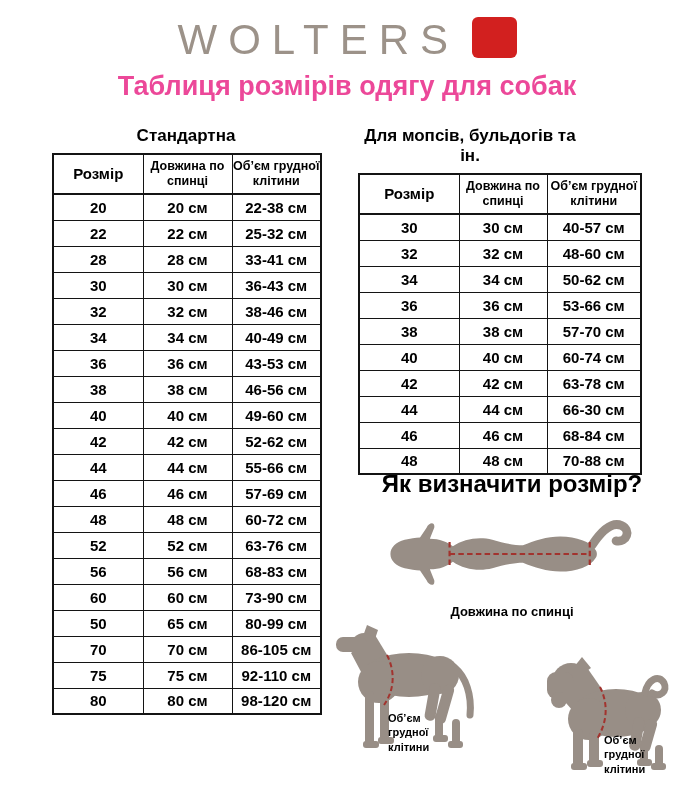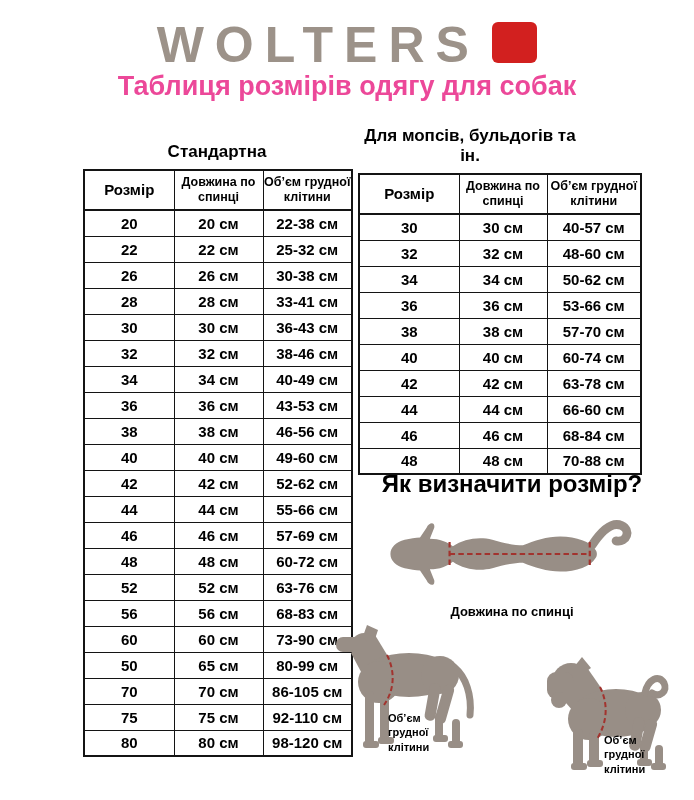--- a/index.html
+++ b/index.html
@@ -10,30 +10,30 @@
     --table-border:#141414;
     --text:#111111;
   }
   *{box-sizing:border-box;margin:0;padding:0;}
   html,body{background:#fff;}
   body{font-family:"Liberation Sans", sans-serif;color:var(--text);}
   .page{position:relative;width:694px;height:800px;background:#fff;overflow:hidden;}
 
   
   .logo-row{position:absolute;top:16px;left:0;width:100%;text-align:center;white-space:nowrap;}
-  .logo-text{display:inline-block;vertical-align:middle;font-size:50px;font-weight:bold;
+  .logo-text{display:inline-block;vertical-align:middle;font-size:42px;font-weight:normal;
     letter-spacing:11px;color:var(--logo-text);}
   .logo-square{display:inline-block;vertical-align:middle;width:45px;height:41px;margin-left:8px;
     margin-top:-6px;background:var(--logo-square);border-radius:6px;}
   .main-title{position:absolute;top:71px;left:0;width:100%;text-align:center;
     font-size:27px;font-weight:bold;color:#ec4899;}
 
   
   .table-block{position:absolute;top:126px;}
-  .table-block.left{left:83px;width:268px;margin-top:16px;}
+  .table-block.left{left:52px;width:268px;}
   .table-block.right{left:358px;width:224px;}
   .table-title{font-size:17px;font-weight:bold;text-align:center;margin-bottom:7px;color:#000;}
   table{border-collapse:collapse;width:100%;table-layout:fixed;border:2px solid var(--table-border);}
   th,td{border:1px solid var(--table-border);text-align:center;vertical-align:middle;
     font-weight:bold;color:#000;padding:0;}
   thead th{height:40px;font-size:12.5px;line-height:1.2;border-bottom:2px solid var(--table-border);}
   thead th:first-child{font-size:15px;}
   tbody td{height:26px;font-size:15px;}
 
   
@@ -91,25 +91,20 @@
             <td>20</td>
             <td>20 см</td>
             <td>22-38 см</td>
           </tr>
           <tr>
             <td>22</td>
             <td>22 см</td>
             <td>25-32 см</td>
           </tr>
           <tr>
-            <td>26</td>
-            <td>26 см</td>
-            <td>30-38 см</td>
-          </tr>
-          <tr>
             <td>28</td>
             <td>28 см</td>
             <td>33-41 см</td>
           </tr>
           <tr>
             <td>30</td>
             <td>30 см</td>
             <td>36-43 см</td>
           </tr>
           <tr>
@@ -243,21 +238,21 @@
             <td>60-74 см</td>
           </tr>
           <tr>
             <td>42</td>
             <td>42 см</td>
             <td>63-78 см</td>
           </tr>
           <tr>
             <td>44</td>
             <td>44 см</td>
-            <td>66-60 см</td>
+            <td>66-30 см</td>
           </tr>
           <tr>
             <td>46</td>
             <td>46 см</td>
             <td>68-84 см</td>
           </tr>
           <tr>
             <td>48</td>
             <td>48 см</td>
             <td>70-88 см</td>

